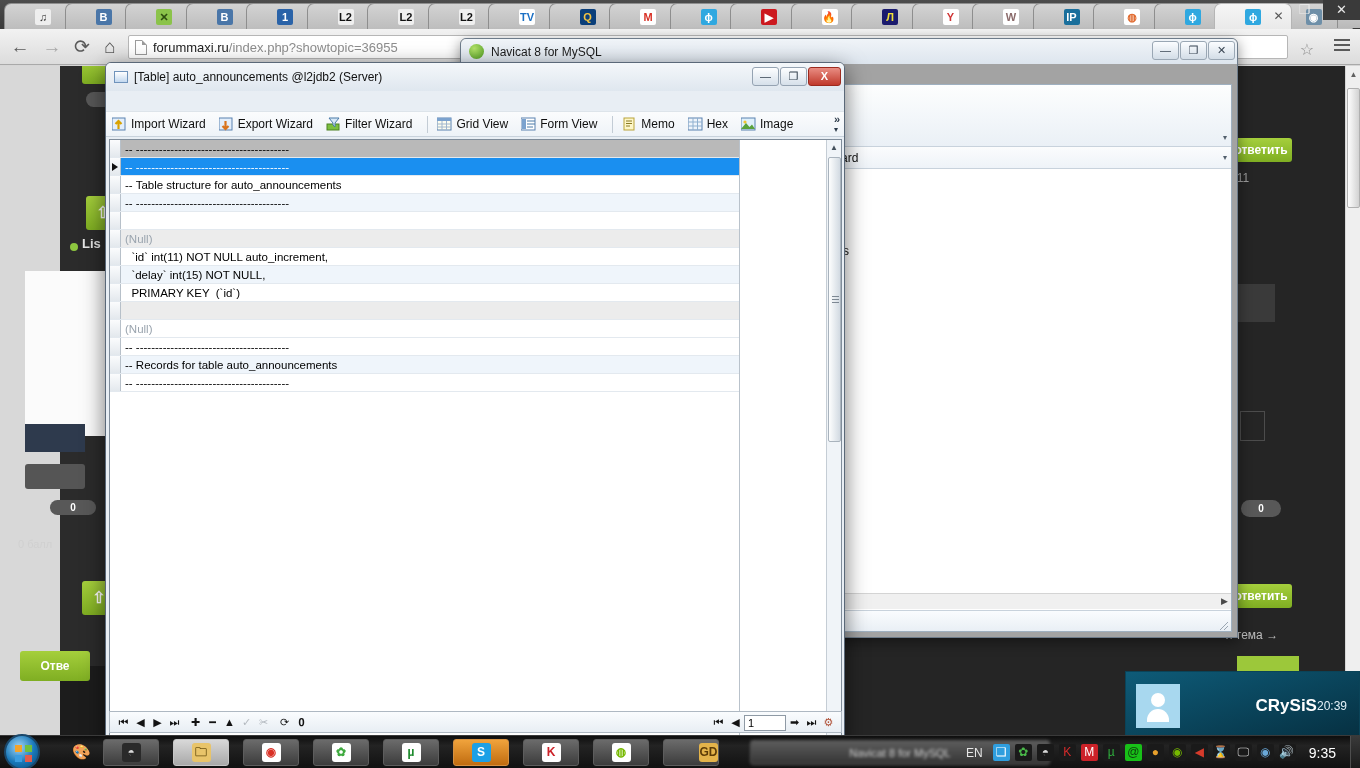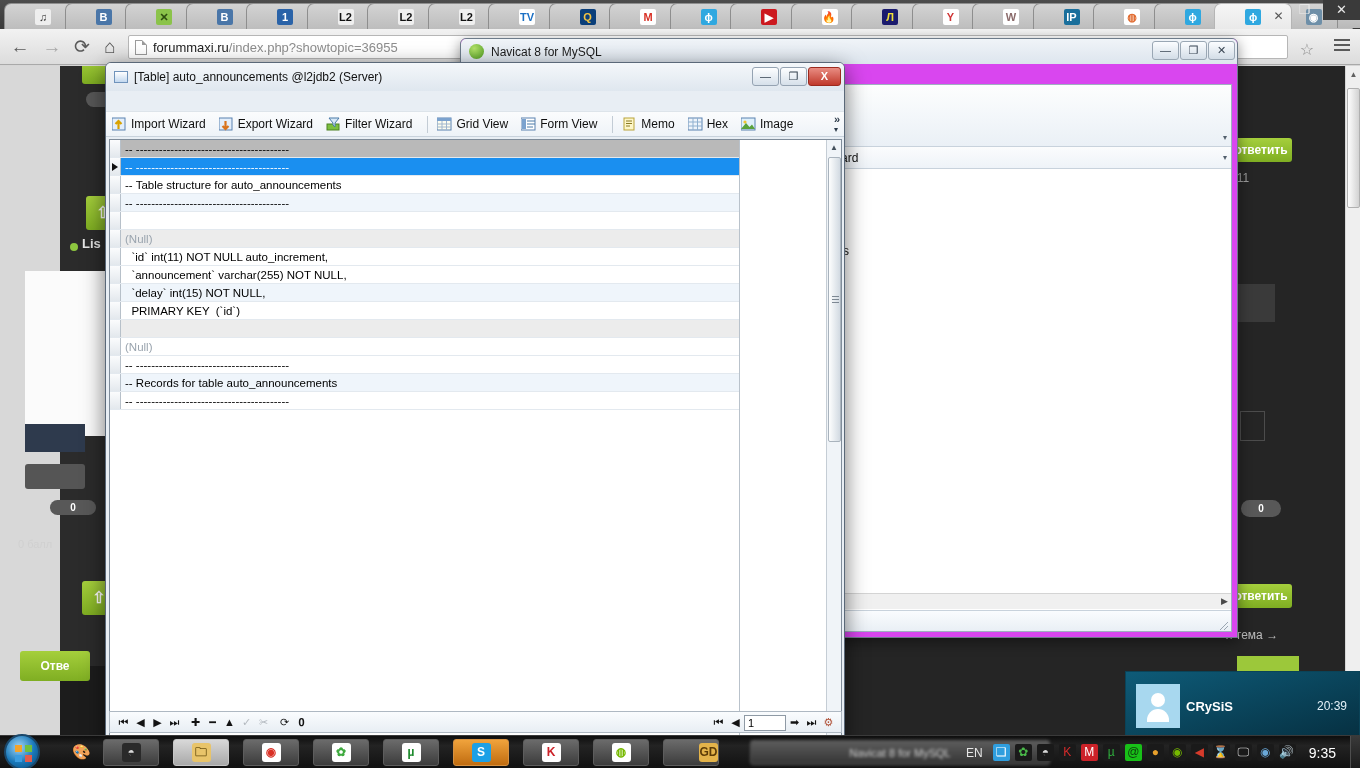--- a/index.html
+++ b/index.html
@@ -61,21 +61,21 @@
   .fpill { background:#585858; border-radius:9px; color:#fff; font-size:10px; font-weight:bold;
      text-align:center; line-height:15px;}
   #scrollbar-page { position:absolute; right:0; top:0; width:15px; height:682px;
      background:#efefef; border-left:1px solid #d6d6d6;}
   #scrollbar-page .thumb { position:absolute; left:1px; top:22px; width:13px; height:120px;
      background:linear-gradient(to right,#fdfdfd,#d2d2d2); border:1px solid #b0b0b0; border-radius:2px;}
   #scrollbar-page .arr { position:absolute; left:0; width:15px; height:17px; text-align:center;
      font-size:8px; color:#606060; line-height:17px;}
   
   #navicat { position:absolute; left:460px; top:38px; width:778px; height:600px;
-     background:#d946ef; border:1px solid #6d7b8a; border-radius:6px 6px 0 0;
+     background:#a3a3a3; border:1px solid #6d7b8a; border-radius:6px 6px 0 0;
      box-shadow:0 4px 14px rgba(0,0,0,.45); }
   #nv-title { height:25px; border-radius:5px 5px 0 0;
      background:linear-gradient(to bottom,#f0f4f8,#dde5ee);
      display:flex; align-items:center; padding-left:8px; }
   #nv-title .nvicon { width:15px;height:15px;border-radius:50%;
      background:radial-gradient(circle at 35% 30%,#b3e26a,#4e9c21); margin-right:7px;}
   #nv-title .t { font-size:12px; color:#1b1b1b; }
   #nv-blurmenu { position:absolute; left:10px; top:28px; width:300px; height:18px;
      filter:blur(2.4px); color:#6f7680; font-size:12px; letter-spacing:4px;}
   #nv-wc { position:absolute; right:2px; top:2px; display:flex; }
@@ -184,21 +184,21 @@
      font-size:11px; line-height:15px; padding-left:3px; }
   
   #toast { position:absolute; right:0; bottom:27px; width:235px; height:70px;
      background:linear-gradient(to bottom right,#0e5b78,#062f40);
      border:1px solid #0a4358; display:flex; align-items:center; }
   #toast .av { width:44px; height:44px; background:#a8d8ef; margin-left:10px; position:relative;}
   #toast .av:before { content:""; position:absolute; left:50%; top:9px; margin-left:-7px;
      width:14px; height:14px; border-radius:50%; background:#fff;}
   #toast .av:after { content:""; position:absolute; left:50%; top:25px; margin-left:-11px;
      width:22px; height:13px; border-radius:11px 11px 0 0; background:#fff;}
-  #toast .nm { flex:1; text-align:left; color:#fff; font-weight:bold; font-size:13px;
+  #toast .nm { flex:1; text-align:right; color:#fff; font-weight:bold; font-size:17px;
      margin-left:6px;}
   #toast .tm { color:#e4f1f8; font-size:12px; margin-right:12px;}
   
   #taskbar { position:absolute; left:0; bottom:0; width:1360px; height:33px;
      background:linear-gradient(to bottom,#0e0e0e,#232323 30%,#111 100%);
      border-top:1px solid #3a3a3a;}
   #startorb { position:absolute; left:4px; top:-2px; width:36px; height:36px; border-radius:50%;
      background:radial-gradient(circle at 40% 35%,#9fd4f5,#1877b8 55%,#0a4472);
      border:2px solid #1b486b; }
   #startorb:after { content:""; position:absolute; left:9px; top:9px; width:17px; height:17px;
@@ -789,21 +789,20 @@
 
   <div id="grid">
     <div id="grid-rows">
         <div class="grow r0"><span class="gind"></span><span class="gcell">-- ----------------------------------------</span></div>
         <div class="grow sel"><span class="gind"></span><span class="gcell">-- ----------------------------------------</span></div>
         <div class="grow plain"><span class="gind"></span><span class="gcell">-- Table structure for auto_announcements</span></div>
         <div class="grow alt"><span class="gind"></span><span class="gcell">-- ----------------------------------------</span></div>
         <div class="grow plain"><span class="gind"></span><span class="gcell"></span></div>
         <div class="grow gray "><span class="gind"></span><span class="gcell gnull">(Null)</span></div>
         <div class="grow plain"><span class="gind"></span><span class="gcell">  `id` int(11) NOT NULL auto_increment,</span></div>
-        <div class="grow plain"><span class="gind"></span><span class="gcell">  `announcement` varchar(255) NOT NULL,</span></div>
         <div class="grow alt"><span class="gind"></span><span class="gcell">  `delay` int(15) NOT NULL,</span></div>
         <div class="grow plain"><span class="gind"></span><span class="gcell">  PRIMARY KEY  (`id`)</span></div>
         <div class="grow gray"><span class="gind"></span><span class="gcell"></span></div>
         <div class="grow plain "><span class="gind"></span><span class="gcell gnull">(Null)</span></div>
         <div class="grow plain"><span class="gind"></span><span class="gcell">-- ----------------------------------------</span></div>
         <div class="grow alt"><span class="gind"></span><span class="gcell">-- Records for table auto_announcements</span></div>
         <div class="grow plain"><span class="gind"></span><span class="gcell">-- ----------------------------------------</span></div>
       </div>
     <div id="grid-blank"></div>
     <div id="grid-vsb">

